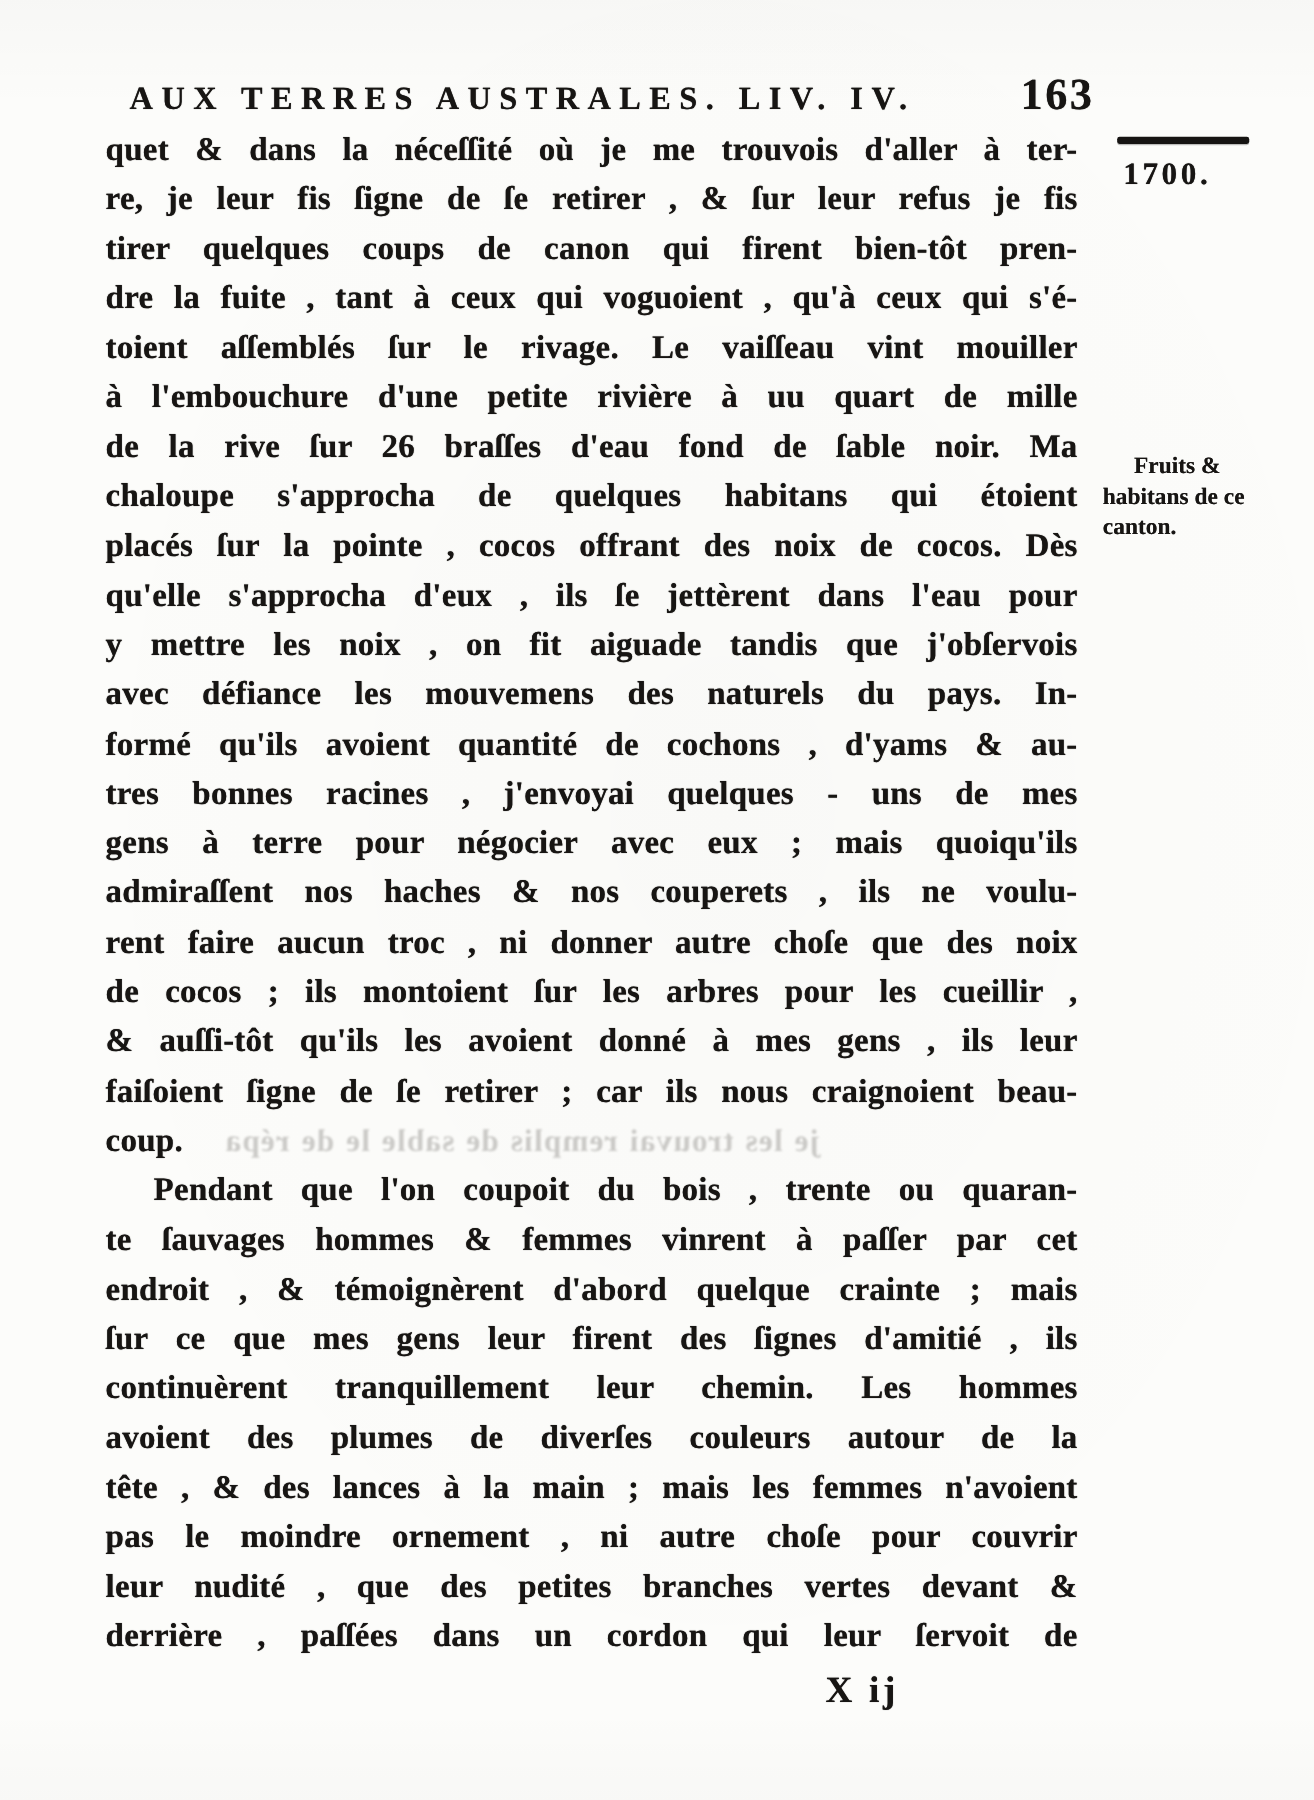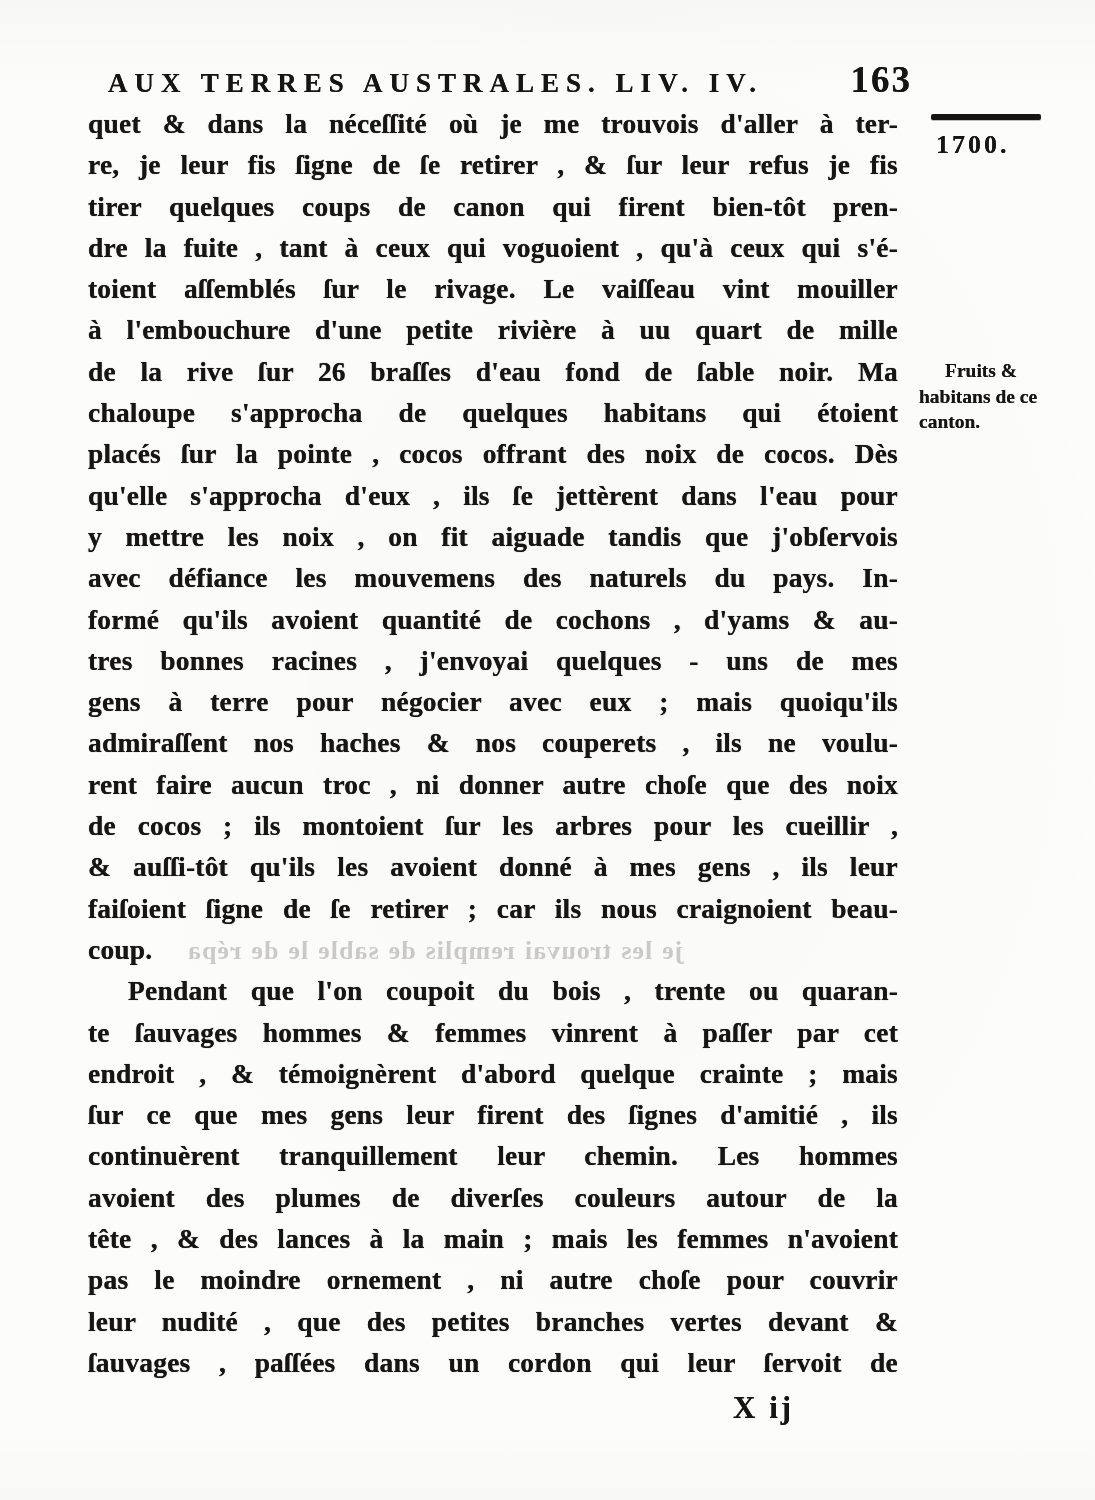--- a/index.html
+++ b/index.html
@@ -57,30 +57,29 @@
     position:absolute;left:931px;top:114px;width:110px;height:6px;
     background:#161412;border-radius:2px;
     box-shadow:0 1px 0 rgba(0,0,0,.25);
   }
   .margin-year{
     position:absolute;left:936px;top:130px;width:110px;
     font-size:26px;font-weight:700;letter-spacing:3px;
     text-shadow:0 0 .6px rgba(20,18,16,.85);
   }
   .margin-side-note{
-    position:absolute;left:919px;top:358px;width:128px;
+    position:absolute;left:919px;top:376px;width:128px;
     font-size:19.5px;font-weight:700;line-height:25.5px;
     text-indent:26px;text-align:left;
     text-shadow:0 0 .4px rgba(20,18,16,.8);
   }
   .signature-mark{
     position:absolute;left:688px;top:1390px;
     font-size:31px;font-weight:700;letter-spacing:3px;
     text-shadow:0 0 .6px rgba(20,18,16,.85);
-    margin-left:45px;
   }
 </style>
 </head>
 <body>
 
 <div class="page">
 
   <div class="header">
     <span class="running-title">aux Terres Australes. Liv. IV.</span>
     <span class="folio">163</span>
@@ -117,18 +116,18 @@
     </div>
     <div class="line indent">Pendant que l'on coupoit du bois , trente ou quaran-</div>
     <div class="line">te ſauvages hommes &amp; femmes vinrent à paſſer par cet</div>
     <div class="line">endroit , &amp; témoignèrent d'abord quelque crainte ; mais</div>
     <div class="line">ſur ce que mes gens leur firent des ſignes d'amitié , ils</div>
     <div class="line">continuèrent tranquillement leur chemin. Les hommes</div>
     <div class="line">avoient des plumes de diverſes couleurs autour de la</div>
     <div class="line">tête , &amp; des lances à la main ; mais les femmes n'avoient</div>
     <div class="line">pas le moindre ornement , ni autre choſe pour couvrir</div>
     <div class="line">leur nudité , que des petites branches vertes devant &amp;</div>
-    <div class="line">ſauvages , paſſées dans un cordon qui leur ſervoit de</div>
+    <div class="line">derrière , paſſées dans un cordon qui leur ſervoit de</div>
   </div>
 
   <div class="signature-mark">X ij</div>
 
 </div>
 
 </body></html>

